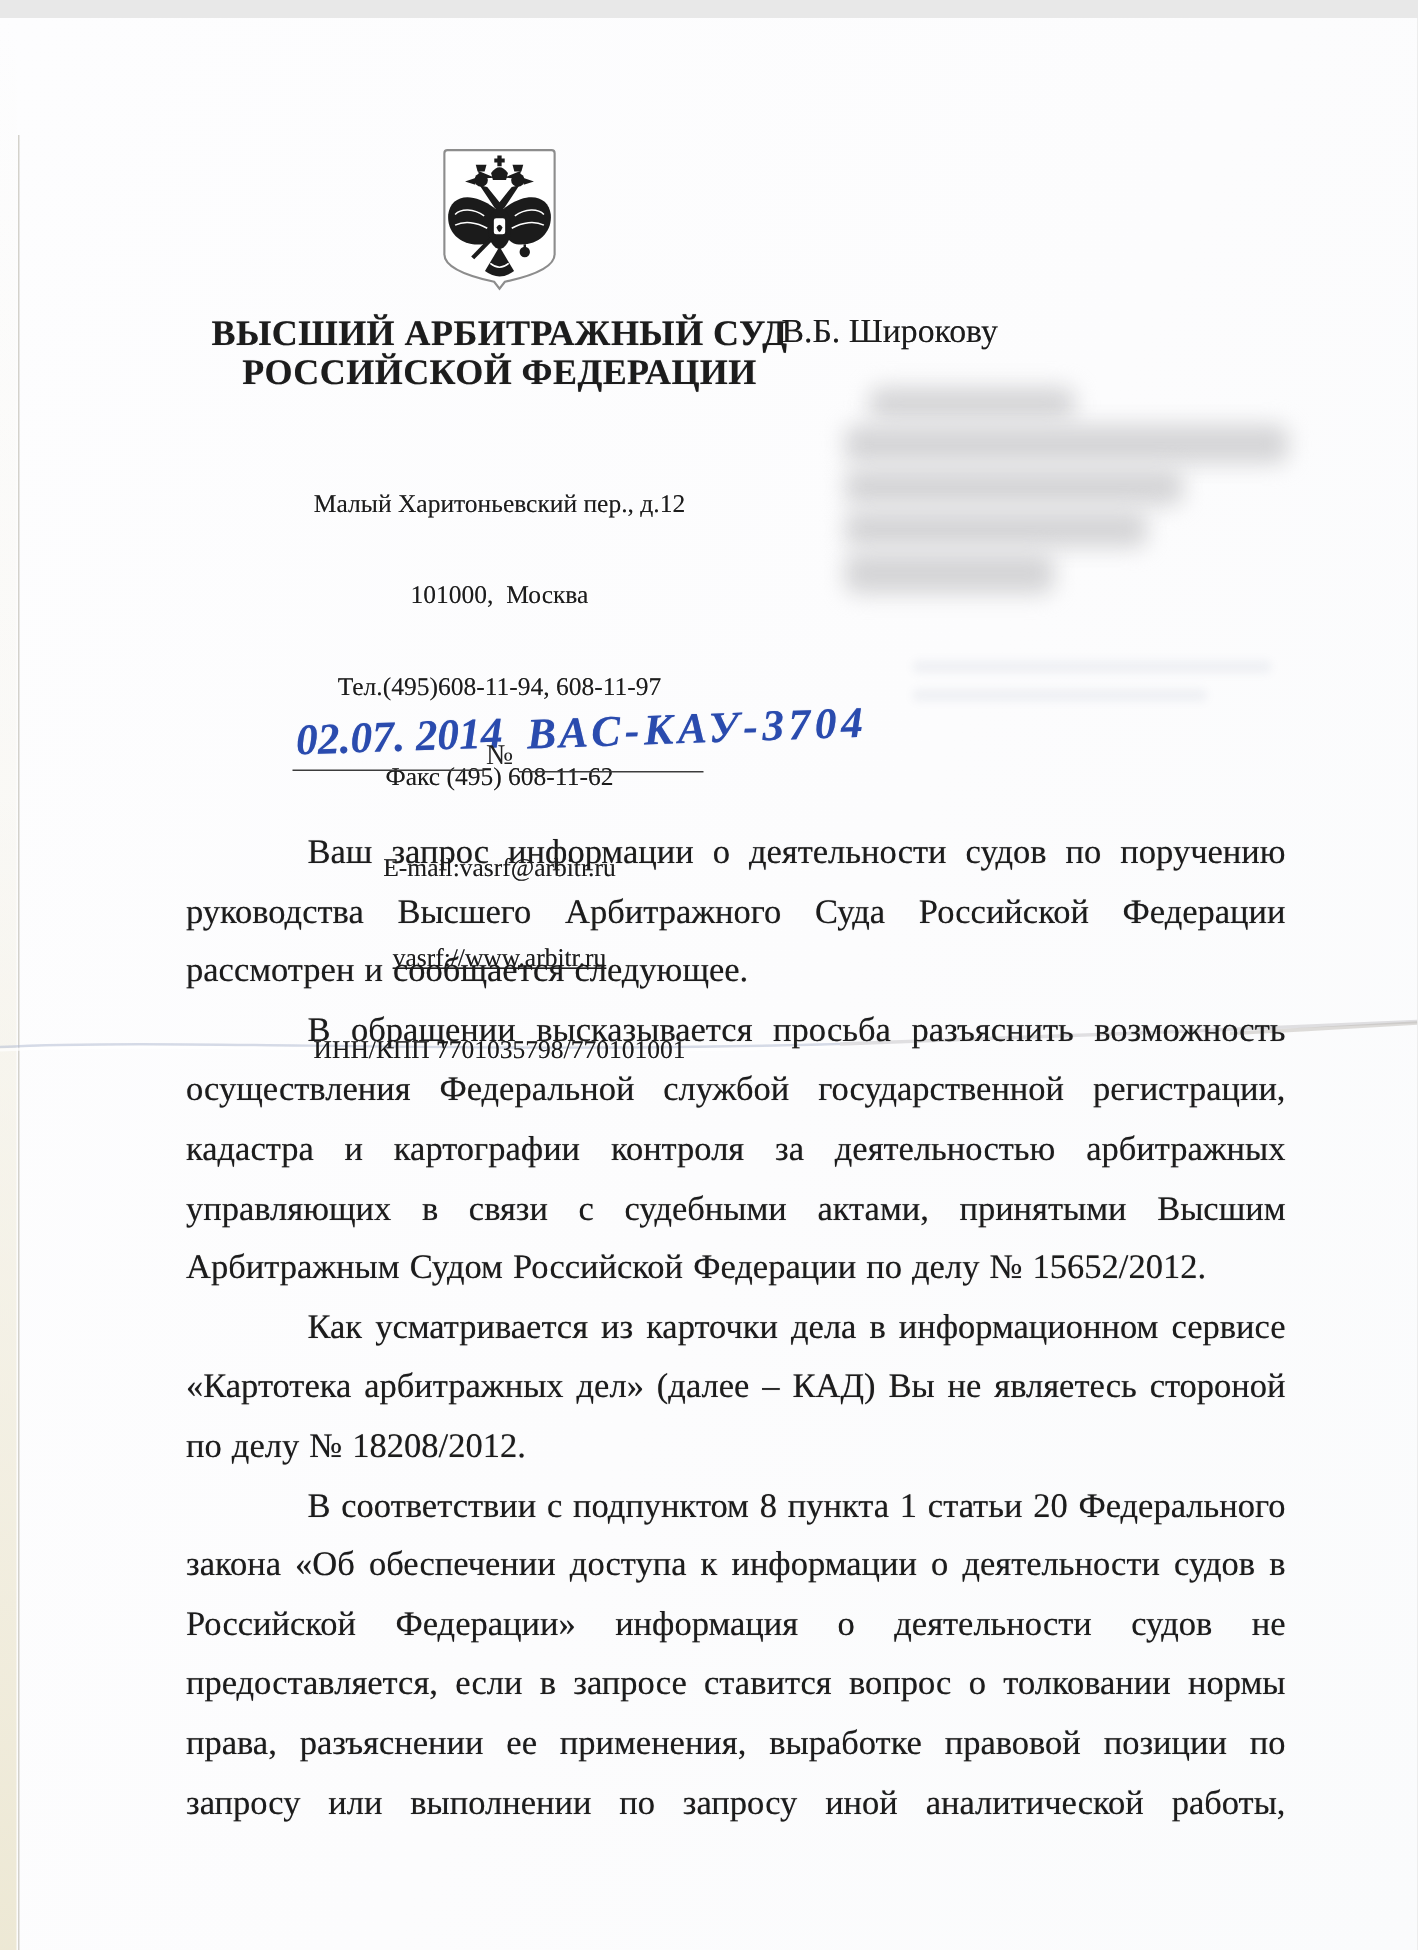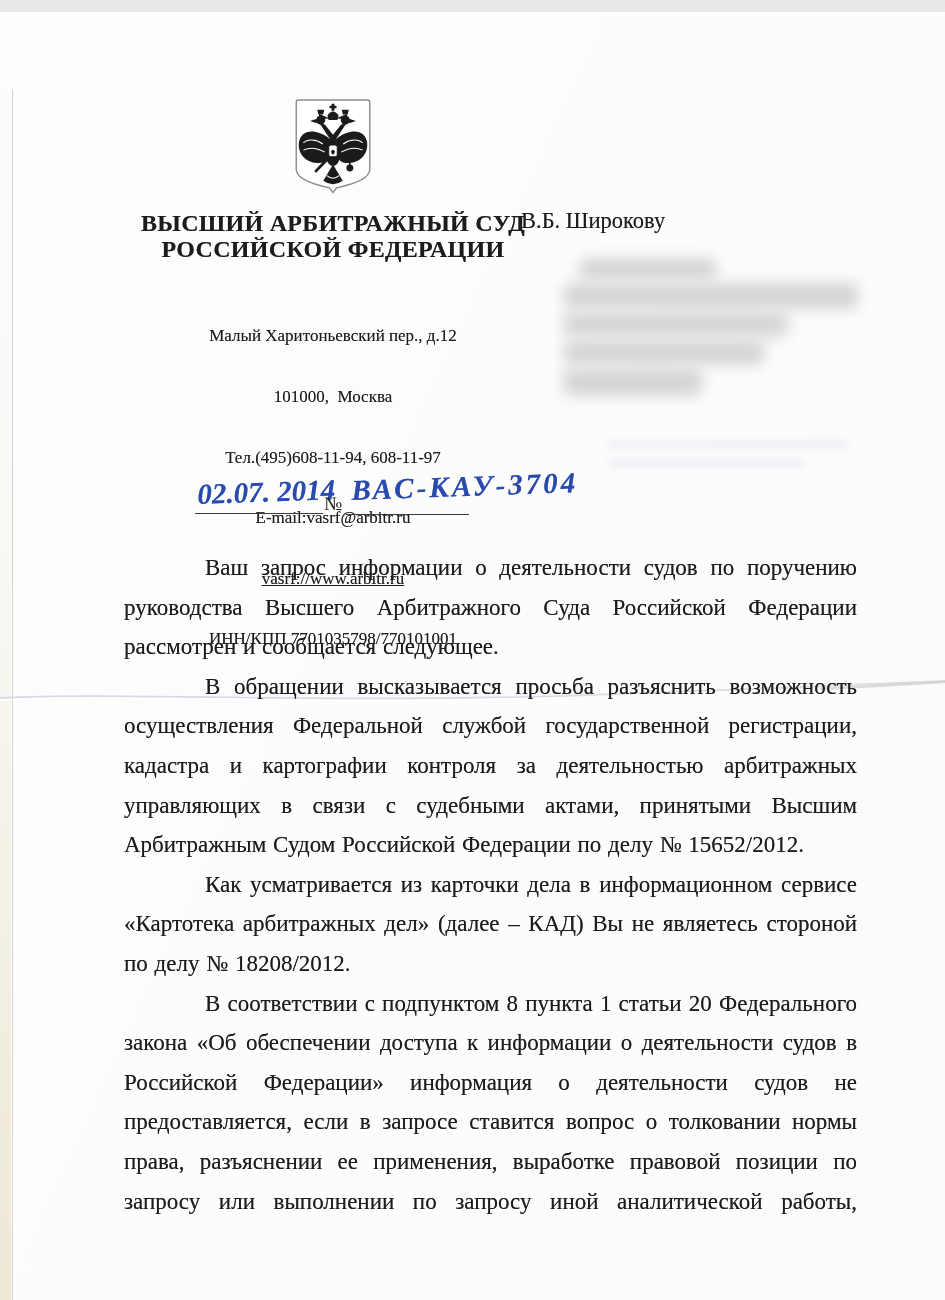--- a/index.html
+++ b/index.html
@@ -122,20 +122,21 @@
       </svg>
     </div>
     <div class="org-name">
       <div>ВЫСШИЙ АРБИТРАЖНЫЙ СУД</div>
       <div>РОССИЙСКОЙ ФЕДЕРАЦИИ</div>
     </div>
     <div class="addr">
       <div>Малый Харитоньевский пер., д.12</div>
       <div>101000,  Москва</div>
       <div>Тел.(495)608-11-94, 608-11-97</div>
+      <div>Факс (495) 608-11-62</div>
       <div>E-mail:vasrf@arbitr.ru</div>
       <div class="web">vasrf://www.arbitr.ru</div>
       <div>ИНН/КПП 7701035798/770101001</div>
     </div>
   </div>
 
   <div class="recipient">В.Б. Широкову</div>
   <div class="redacted">
     <div class="blob b1"></div>
     <div class="blob b2"></div>

